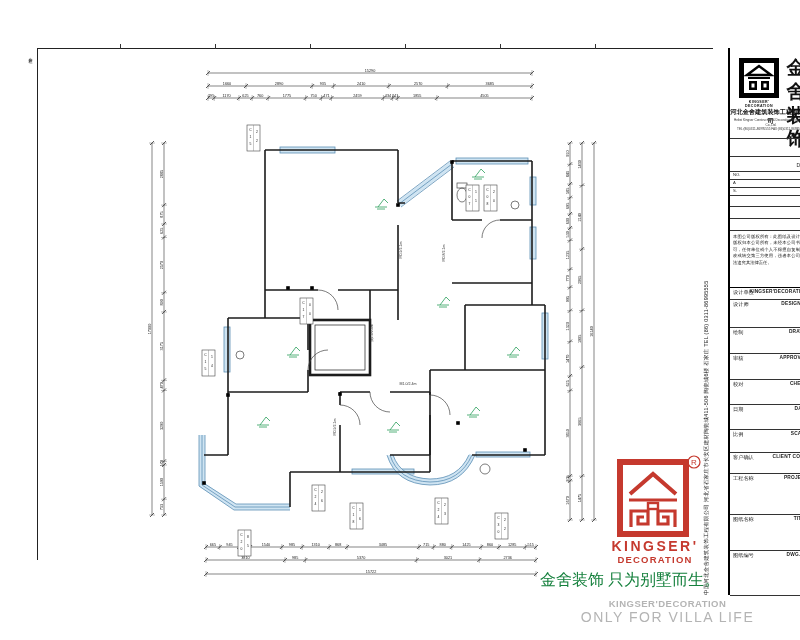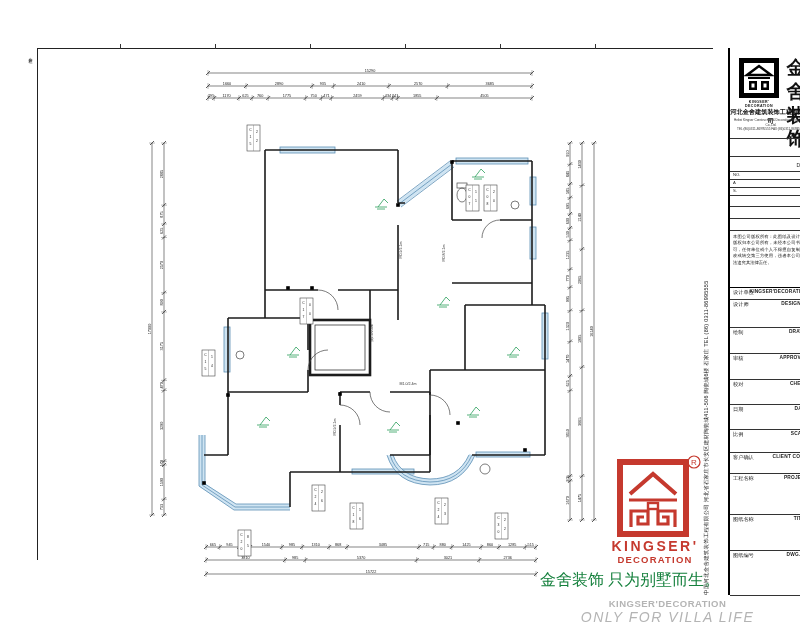--- a/index.html
+++ b/index.html
@@ -33,21 +33,21 @@
   
   .seal{position:absolute;left:600px;top:450px;width:110px;height:125px;}
   .seal-k{position:absolute;left:0;width:110px;text-align:center;color:var(--red);font-weight:bold;}
   .seal-k1{top:88px;font-size:14px;letter-spacing:2.5px;}
   .seal-k2{top:104px;font-size:9.5px;letter-spacing:1.2px;}
   
   .slogan{position:absolute;left:540px;top:570px;width:260px;font-family:"Liberation Serif",serif;
           font-size:16px;color:#15803d;white-space:nowrap;z-index:5;}
   .foot-en{position:absolute;left:560px;top:598px;width:215px;text-align:center;color:#b4b4b4;z-index:5;}
   .foot-en .l1{font-size:9.5px;font-weight:bold;letter-spacing:.5px;}
-  .foot-en .l2{font-size:14px;letter-spacing:1.5px;font-style:italic;}
+  .foot-en .l2{font-size:14px;letter-spacing:1.5px;}
 </style>
 </head>
 <body>
 
 <div class="sheet">
 
   <div class="border-top"></div>
   <div class="border-left"></div>
   <div class="btick" style="left:120px"></div>
   <div class="btick" style="left:215px"></div>

